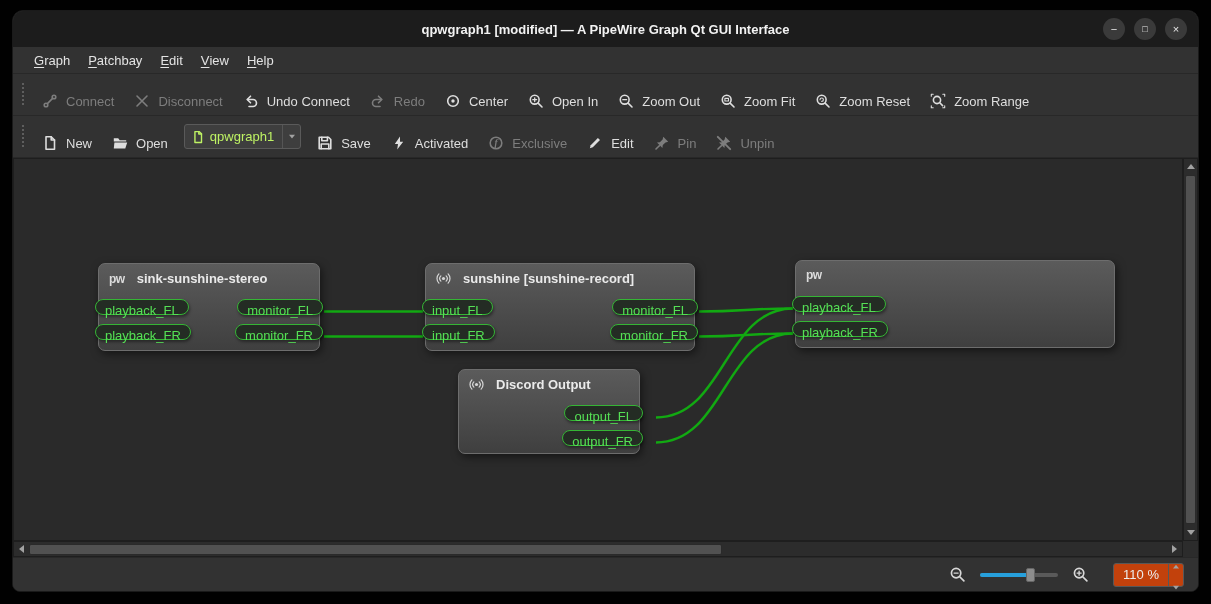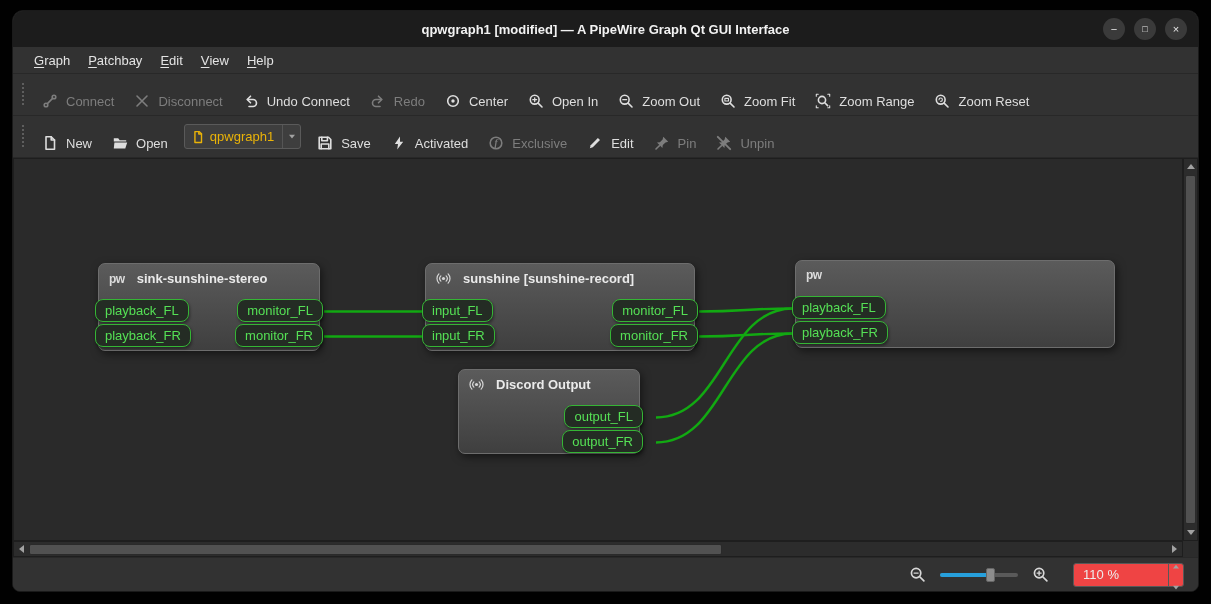--- a/index.html
+++ b/index.html
@@ -23,33 +23,33 @@
   .toolbar { flex:0 0 37px; background:#323232; display:flex; align-items:center; border-bottom:1px solid #282828; padding-left:5px; }
   .tb-handle { width:6px; align-self:stretch; margin:8px 6px 8px 2px;
                background-image:radial-gradient(circle, #5e5e5e 1px, transparent 1.3px);
                background-size:4px 4px; background-position:center top; background-repeat:repeat-y; }
   .tb-btn { display:flex; align-items:center; gap:8px; padding:0 10px; height:28px; color:#dedede; font-size:13px; border-radius:3px; white-space:nowrap;margin-top:13px; }
   .tb-btn.disabled { color:#7d7d7d; }
   .tb-btn .icon { display:flex; }
   .icon svg { display:block; }
   
   .combo { display:flex; align-items:center; height:25px; background:#3e3e3e; border:1px solid #5a5a5a; border-radius:3px;
-           margin:0 6px; padding-left:6px; color:#eab308; font-size:13px; }
+           margin:0 6px; padding-left:6px; color:#bef264; font-size:13px; }
   .combo .combo-text { padding:0 8px 0 5px; }
   .combo .combo-arrow { display:flex; align-items:center; justify-content:center; width:18px; align-self:stretch; border-left:1px solid #555; }
   
   .canvas-area { flex:1 1 auto; position:relative; background:#1d1d1d; }
   .canvas { position:absolute; left:0; top:0; right:15px; bottom:16px; background:#2a2a2a; border:1px solid #1e1e1e; overflow:hidden; }
   #wires { position:absolute; left:0; top:0; width:100%; height:100%; z-index:1; }
   .node { position:absolute; z-index:2; background:linear-gradient(180deg,#5b5b5b,#3f3f3f); border:1px solid #6d6d6d;
           border-radius:7px; box-shadow:2px 3px 8px rgba(0,0,0,.5); }
   .node-header { display:flex; align-items:center; gap:12px; padding:7px 10px 4px 10px; color:#eaeaea; font-size:13px; font-weight:bold; white-space:nowrap; overflow:hidden; }
   .node-header .icon { color:#d6d6d6; }
   .pw-glyph { font-weight:bold; font-size:12px; color:#dcdcdc; letter-spacing:-0.5px; }
-  .port { position:absolute; height:23px; line-height:21px; padding:0 9px; border:1px solid #35b535; border-radius:8px;
+  .port { position:absolute; height:16px; line-height:21px; padding:0 9px; border:1px solid #35b535; border-radius:8px;
           background:#242c24; color:#55e055; font-size:13px; white-space:nowrap; box-shadow:1px 2px 3px rgba(0,0,0,.4); z-index:3; }
   .port.left { left:-4px; }
   .port.right { right:-4px; }
   
   .vscroll { position:absolute; top:0; right:0; width:15px; bottom:16px; background:#2c2c2c; border:1px solid #1e1e1e;
              display:flex; flex-direction:column; align-items:center; }
   .vscroll .arrow, .hscroll .arrow { flex:0 0 15px; display:flex; align-items:center; justify-content:center; }
   .vscroll .handle { flex:1 1 auto; width:11px; background:#515151; border:1px solid #2a2a2a; border-radius:2px; margin:1px 0; }
   .hscroll { position:absolute; left:0; bottom:0; right:15px; height:16px; background:#2c2c2c; border:1px solid #1e1e1e;
              display:flex; align-items:center; }
@@ -57,21 +57,21 @@
   .hscroll .handle { width:693px; height:11px; background:#515151; border:1px solid #2a2a2a; border-radius:2px; }
   .hscroll .track-rest { flex:1 1 auto; }
   .scroll-corner { position:absolute; right:0; bottom:0; width:15px; height:16px; background:#2c2c2c; }
   
   .statusbar { flex:0 0 34px; background:#323232; border-top:1px solid #282828; display:flex; align-items:center;
                justify-content:flex-end; padding-right:14px; color:#d8d8d8; }
   .sb-icon { display:flex; color:#d8d8d8; margin:0 10px; }
   .zoom-slider { width:78px; height:4px; background:#5a5a5a; border-radius:2px; position:relative; margin:0 4px; }
   .zoom-slider .fill { position:absolute; left:0; top:0; bottom:0; width:68%; background:#27a0dc; border-radius:2px; }
   .zoom-slider .knob { position:absolute; left:63%; top:-5px; width:9px; height:14px; background:#8d8d8d; border:1px solid #666; border-radius:2px; }
-  .zoom-spin { display:flex; align-items:stretch; background:#ef4444; border:1px solid #585858; border-radius:3px; height:24px; margin-left:14px;gap:40px; }
+  .zoom-spin { display:flex; align-items:stretch; background:#c2410c; border:1px solid #585858; border-radius:3px; height:24px; margin-left:14px; }
   .zoom-spin .val { display:flex; align-items:center; padding:0 9px; font-size:13px; color:#ececec; }
   .zoom-spin .arrows { display:flex; flex-direction:column; justify-content:center; border-left:1px solid #585858; width:15px; align-items:center; gap:3px; }
   
   .tri { display:inline-block; width:0; height:0; }
   .tri-up { border-left:4px solid transparent; border-right:4px solid transparent; border-bottom:5px solid #a2a2a2; }
   .tri-down { border-left:4px solid transparent; border-right:4px solid transparent; border-top:5px solid #a2a2a2; }
   .tri-left { border-top:4px solid transparent; border-bottom:4px solid transparent; border-right:5px solid #a2a2a2; }
   .tri-right { border-top:4px solid transparent; border-bottom:4px solid transparent; border-left:5px solid #a2a2a2; }
   .tri.small { transform:scale(.75); }
 </style>
@@ -171,36 +171,36 @@
               <circle cx="6.7" cy="6.7" r="4.4"></circle>
               <path d="M10.1 10.1 L14 14"></path>
               <path d="M4.9 5.4 h3.6 v2.6 h-3.6 z" stroke-width="1.1"></path>
             </svg>
           </span>
           <span>Zoom Fit</span>
         </div>
         <div class="tb-btn">
           <span class="icon">
             <svg width="16" height="16" viewBox="0 0 16 16" fill="none" stroke="currentColor" stroke-width="1.6" stroke-linecap="round" stroke-linejoin="round">
+              <circle cx="6.7" cy="6.7" r="4.4"></circle>
+              <path d="M10.1 10.1 L14 14"></path>
+              <path d="M5 6.7 a1.7 1.7 0 1 1 1.7 1.7" stroke-width="1.1"></path>
+            </svg>
+          </span>
+          <span>Zoom Reset</span>
+        </div>
+        <div class="tb-btn">
+          <span class="icon">
+            <svg width="16" height="16" viewBox="0 0 16 16" fill="none" stroke="currentColor" stroke-width="1.6" stroke-linecap="round" stroke-linejoin="round">
               <path d="M1.3 3.2 V1.3 H3.2 M12.8 1.3 H14.7 V3.2 M14.7 12.8 V14.7 H12.8 M3.2 14.7 H1.3 V12.8" stroke-width="1.1"></path>
               <circle cx="7" cy="7" r="3.6"></circle>
               <path d="M9.8 9.8 L12.6 12.6"></path>
             </svg>
           </span>
           <span>Zoom Range</span>
-        </div>
-        <div class="tb-btn">
-          <span class="icon">
-            <svg width="16" height="16" viewBox="0 0 16 16" fill="none" stroke="currentColor" stroke-width="1.6" stroke-linecap="round" stroke-linejoin="round">
-              <circle cx="6.7" cy="6.7" r="4.4"></circle>
-              <path d="M10.1 10.1 L14 14"></path>
-              <path d="M5 6.7 a1.7 1.7 0 1 1 1.7 1.7" stroke-width="1.1"></path>
-            </svg>
-          </span>
-          <span>Zoom Reset</span>
         </div>
       </div>
 
     <div class="toolbar" id="toolbar-patchbay">
       <div class="tb-handle"></div>
       <div class="tb-btn">
           <span class="icon">
             <svg width="16" height="16" viewBox="0 0 16 16" fill="none" stroke="currentColor" stroke-width="1.6" stroke-linecap="round" stroke-linejoin="round">
               <path d="M4 1.8 h5.2 L12.5 5 v9.2 h-8.5 z"></path>
               <path d="M9.2 1.8 V5 h3.3"></path>

